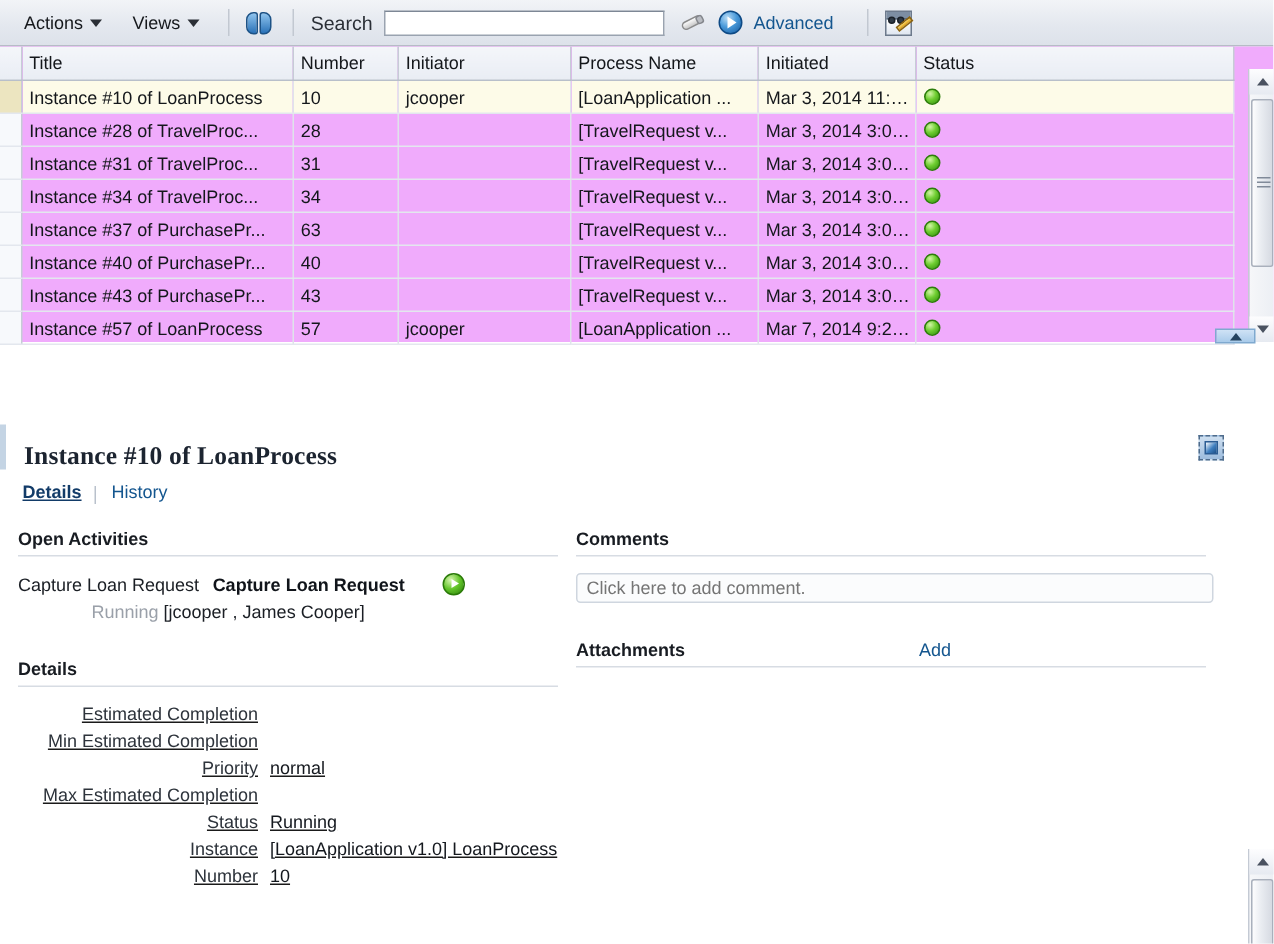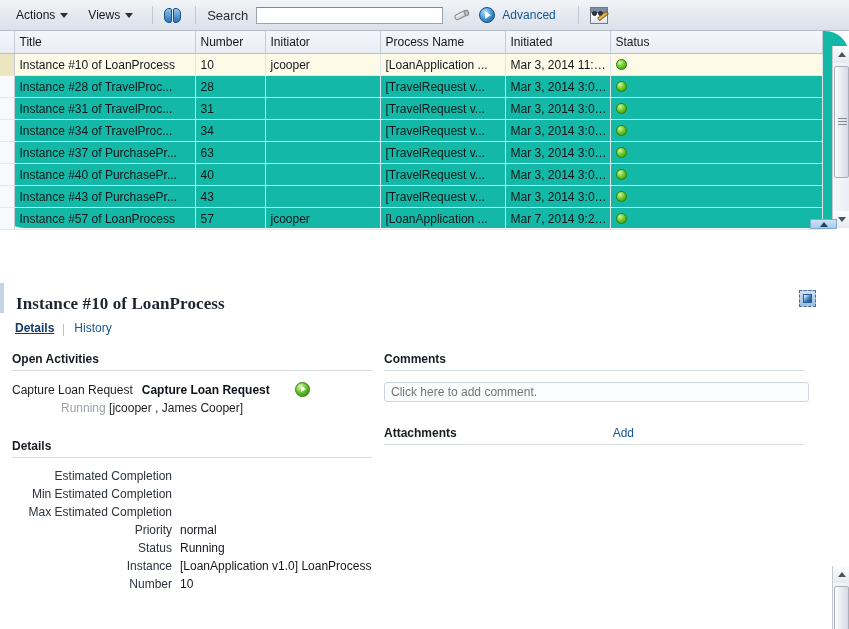--- a/index.html
+++ b/index.html
@@ -104,22 +104,21 @@
   .icon-savedsearch .glass.g2 { left: 7px; }
   .icon-savedsearch .pencil {
     position: absolute; left: 6px; top: 6px; width: 12px; height: 4px;
     background: linear-gradient(to bottom, #ffd85e, #d89b18);
     border: 1px solid #8d6410; transform: rotate(-38deg); box-sizing: border-box;
   }
 
   
   .table-region {
     position: absolute; left: 0; top: 31px; width: 849px; height: 197px;
-    background: #14b8a6;
-    border-radius: 24px;
+    background: #f0abfc;
   }
   .tbl { width: 822px; border-collapse: collapse; table-layout: fixed; }
   .tbl th {
     background: linear-gradient(to bottom, #f4f6fa, #e9edf4);
     border-right: 1px solid #c6ccd6;
     border-bottom: 1px solid #b8bfca;
     font-weight: normal; font-size: 12px; color: #14171b;
     text-align: left; padding: 3px 0 3px 5px; height: 16px;
     white-space: nowrap; overflow: hidden;
   }
@@ -232,21 +231,21 @@
   }
   .act-go::after {
     content:""; position:absolute; left:5px; top:3px;
     border-left: 5px solid #ffffff;
     border-top: 3.5px solid transparent; border-bottom: 3.5px solid transparent;
   }
   .activity-sub { margin: 4px 0 0 49px; font-size: 12px; }
   .activity-sub .st { color: #9aa0a9; }
   .activity-sub .who { color: #1a1e24; }
 
-  .details-list { margin-top: 4px; }
+  .details-list { margin-top: 4px; text-decoration: underline; }
   .dl-row { display: flex; margin-bottom: 4px; font-size: 12px; }
   .dl-label { width: 160px; text-align: right; color: #2d3views; color: #2d333b; padding-right: 8px; }
   .dl-value { color: #14181e; }
 
   .sec-gap { height: 24px; }
 
   .comment-box {
     width: 425px; height: 20px; box-sizing: border-box;
     border: 1px solid #cfd6df; border-radius: 3px; background: #fbfcfd;
     font-family: "Liberation Sans", sans-serif; font-size: 12px;
@@ -464,26 +463,26 @@
         <div class="details-list" id="details-list">
             <div class="dl-row">
               <span class="dl-label">Estimated Completion</span>
               <span class="dl-value"></span>
             </div>
             <div class="dl-row">
               <span class="dl-label">Min Estimated Completion</span>
               <span class="dl-value"></span>
             </div>
             <div class="dl-row">
+              <span class="dl-label">Priority</span>
+              <span class="dl-value">normal</span>
+            </div>
+            <div class="dl-row">
               <span class="dl-label">Max Estimated Completion</span>
               <span class="dl-value"></span>
-            </div>
-            <div class="dl-row">
-              <span class="dl-label">Priority</span>
-              <span class="dl-value">normal</span>
             </div>
             <div class="dl-row">
               <span class="dl-label">Status</span>
               <span class="dl-value">Running</span>
             </div>
             <div class="dl-row">
               <span class="dl-label">Instance</span>
               <span class="dl-value">[LoanApplication v1.0] LoanProcess</span>
             </div>
             <div class="dl-row">

